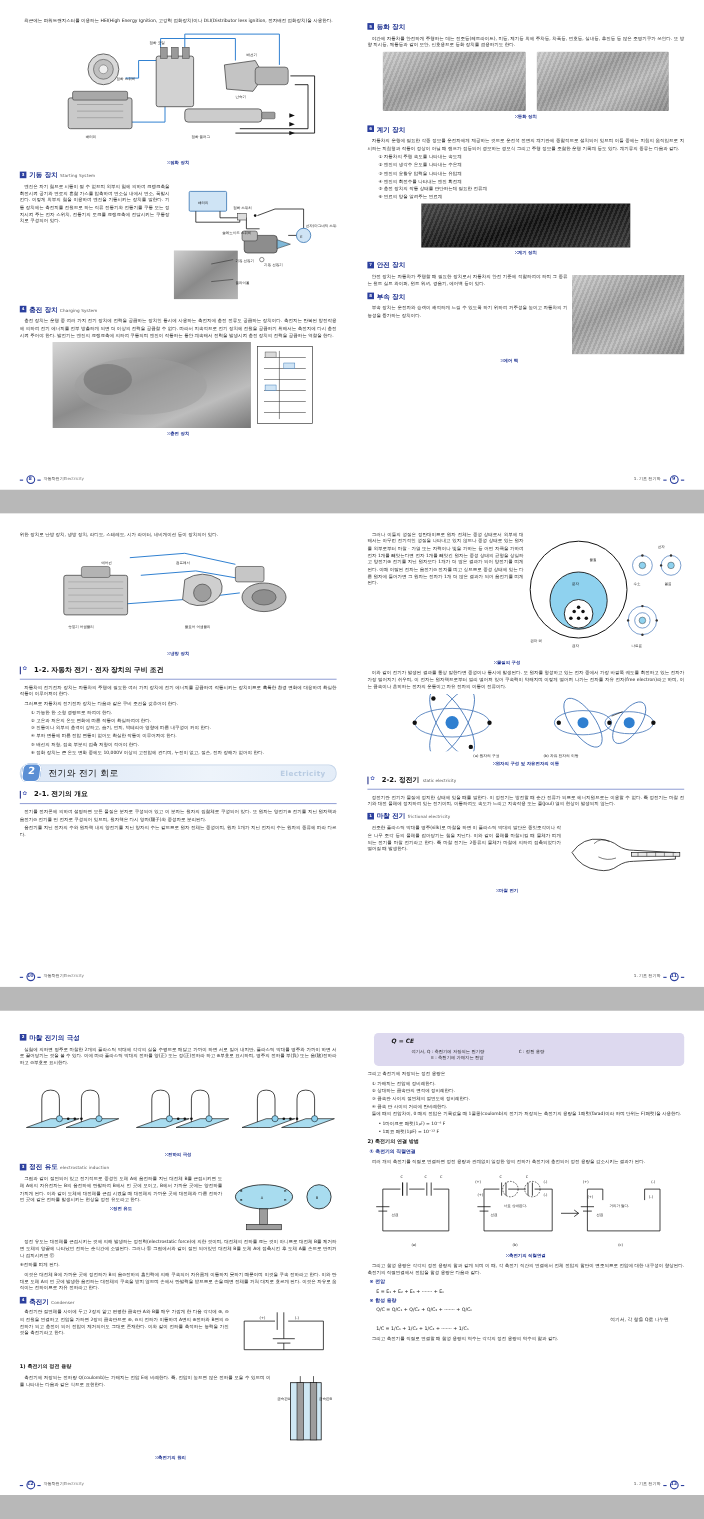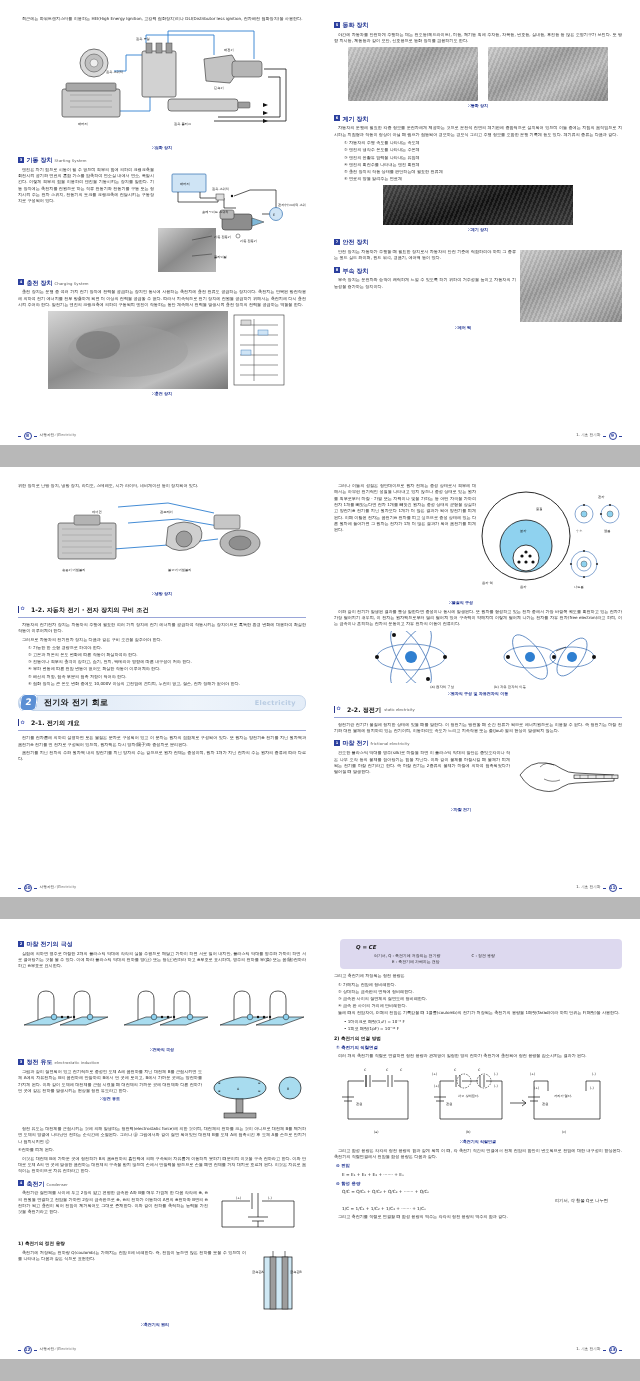--- a/index.html
+++ b/index.html
@@ -53,21 +53,21 @@
     border-radius:7px; height:16px; margin:8px 0 6px 0; position:relative;
     border:0.5px solid #c6d6ea;
   }
   .chapter-bar .cnum {
     width:17px; height:17px; margin-left:1px; margin-top:-1px;
     background:#5b8fd4; color:#fff; font-size:9px; font-weight:bold;
     display:flex; align-items:center; justify-content:center;
     border-radius:5px; transform:skewX(-7deg);
     box-shadow:0 0 0 1px #fff inset;
   }
-  .chapter-bar .ctitle { font-size:8px; font-weight:bold; color:#111; margin-left:7px; letter-spacing:.3px;}
+  .chapter-bar .ctitle { font-size:8px; font-weight:normal; color:#111; margin-left:7px; letter-spacing:.3px;}
   .chapter-bar .cen { margin-left:auto; margin-right:9px; font-size:6.5px; color:#b8cbe2; font-weight:bold; letter-spacing:.4px;}
 
   ol.kl { margin:0; padding:0 0 0 10px; list-style:none; }
   ol.kl li { margin:0 0 0.8px 0; text-indent:0; }
 
   .fig-cap { text-align:center; font-size:4px; font-weight:bold; color:#1b2f8f; margin:1.5px 0 3px 0;}
   .fig-cap::before { content:"\2059 "; color:#1b2f8f; letter-spacing:-.5px; }
 
   
   .fig { margin:2px auto; }

